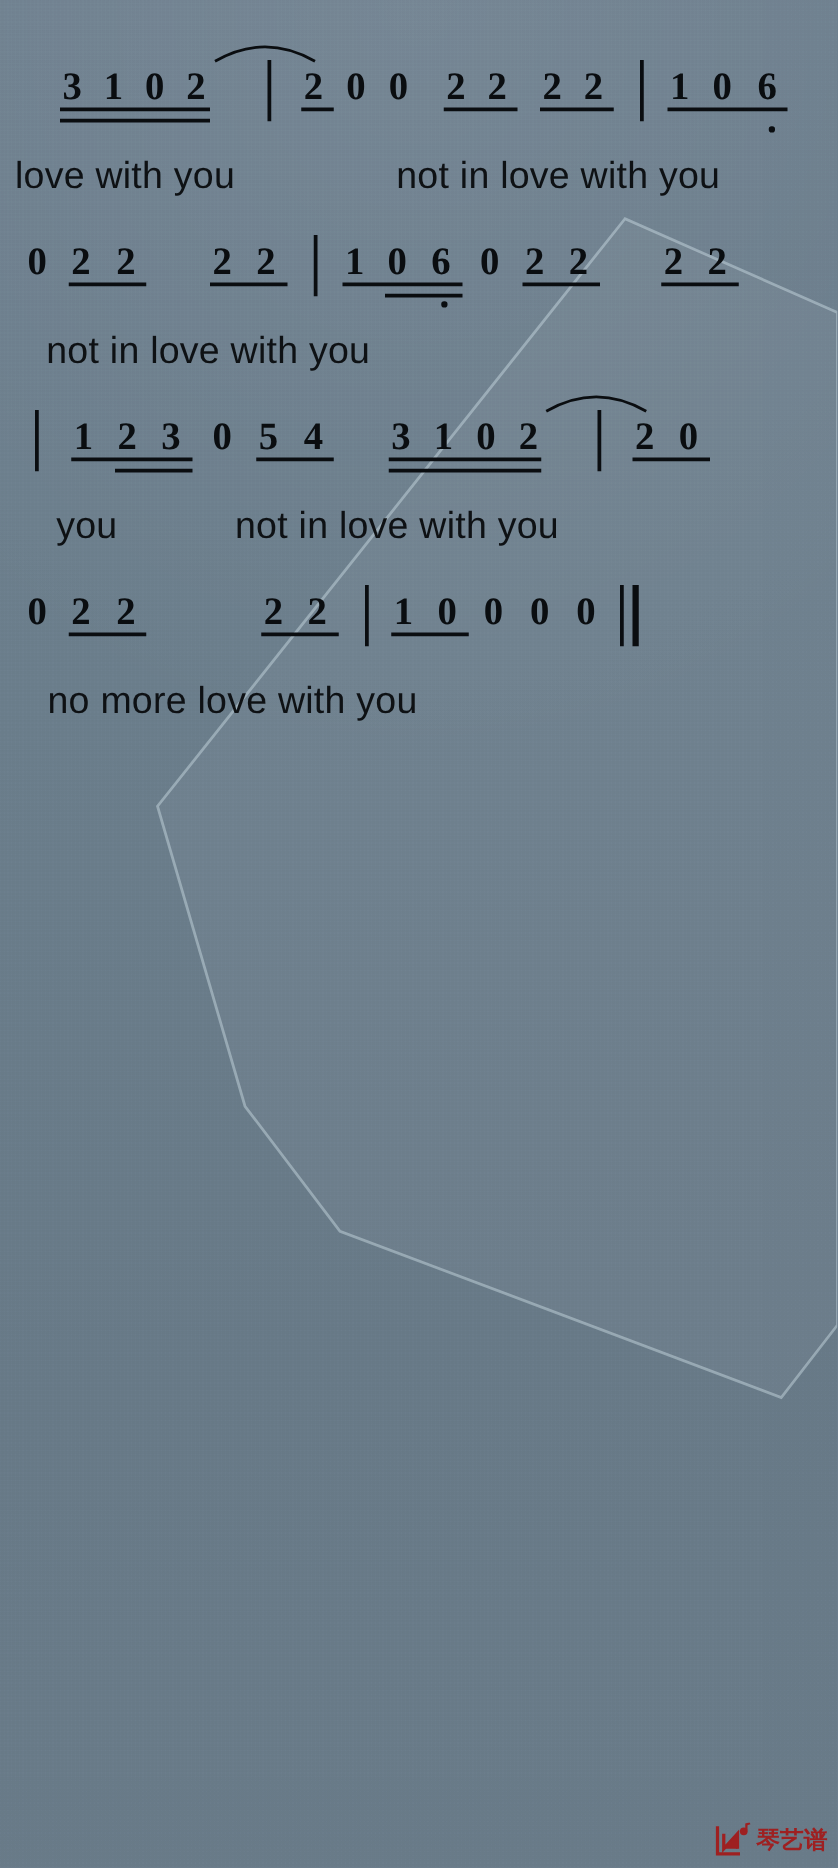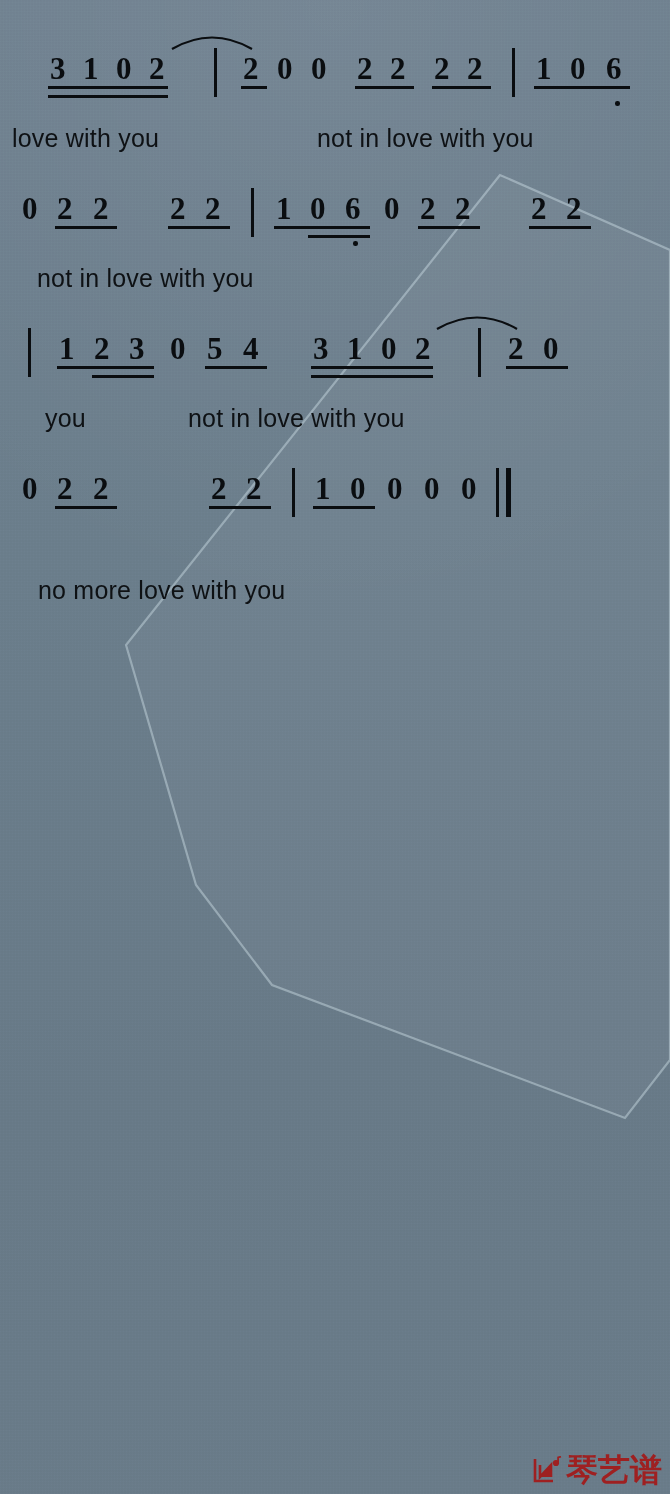--- a/index.html
+++ b/index.html
@@ -50,21 +50,21 @@
   .notes-row {
     position: absolute;
     left: 0;
     top: 0;
     width: 670px;
     height: 70px;
   }
   .lyric {
     position: absolute;
     color: #0e1114;
-    font-size: 25px;
+    font-size: 30px;
     font-family: "Liberation Sans", sans-serif;
     white-space: pre;
     letter-spacing: 0.2px;
     text-align: right;
   }
 
   
   .note {
     position: absolute;
     color: #0a0d10;
@@ -108,21 +108,21 @@
     position: absolute;
     right: 8px;
     bottom: 8px;
     display: flex;
     align-items: center;
     gap: 4px;
   }
   #site-logo .logo-mark { display: block; }
   #site-logo .logo-text {
     color: #9e2021;
-    font-size: 32px;
+    font-size: 19px;
     font-weight: 700;
     line-height: 1;
     font-family: "DejaVu Sans", sans-serif;
     letter-spacing: 0px;
   }
 </style>
 </head>
 <body>
 
 <div id="paper-bg"></div>
@@ -237,21 +237,21 @@
         <span class="note" style="left: 424px; top: 8px;">0</span>
         <span class="note" style="left: 461px; top: 8px;">0</span>
         <div class="beam" style="left: 55px; width: 62px; top: 41px;"></div>
         <div class="beam" style="left: 209px; width: 62px; top: 41px;"></div>
         <div class="beam" style="left: 313px; width: 62px; top: 41px;"></div>
         <div class="barline" style="left: 292px; top: 3px; height: 49px;"></div>
         <div class="barline" style="left: 496px; top: 3px; height: 49px;"></div>
         <div class="barline thick" style="left: 506px; top: 3px; height: 49px;"></div>
       </div>
     </div>
-    <div class="lyric" style="left: 38px; top: 544px; margin-top: 32px;">no more love with you</div>
+    <div class="lyric" style="left: 38px; top: 544px;">no more love with you</div>
   </div>
 
 <div id="site-logo">
   <svg class="logo-mark" width="30" height="28" viewBox="0 0 30 28">
     <path d="M3 3 L3 25 L21 25" fill="none" stroke="#9e2021" stroke-width="2.6"></path>
     <path d="M8 9 L8 21 L19 9 L19 21" fill="none" stroke="#9e2021" stroke-width="2.6" stroke-linejoin="miter"></path>
     <path d="M9 20 L18 10 L19 21 L9 21 Z" fill="#9e2021"></path>
     <circle cx="24" cy="7" r="3.1" fill="#9e2021"></circle>
     <path d="M26.1 6.3 L26.1 1.5 L29 0.6" fill="none" stroke="#9e2021" stroke-width="1.8"></path>
   </svg>

